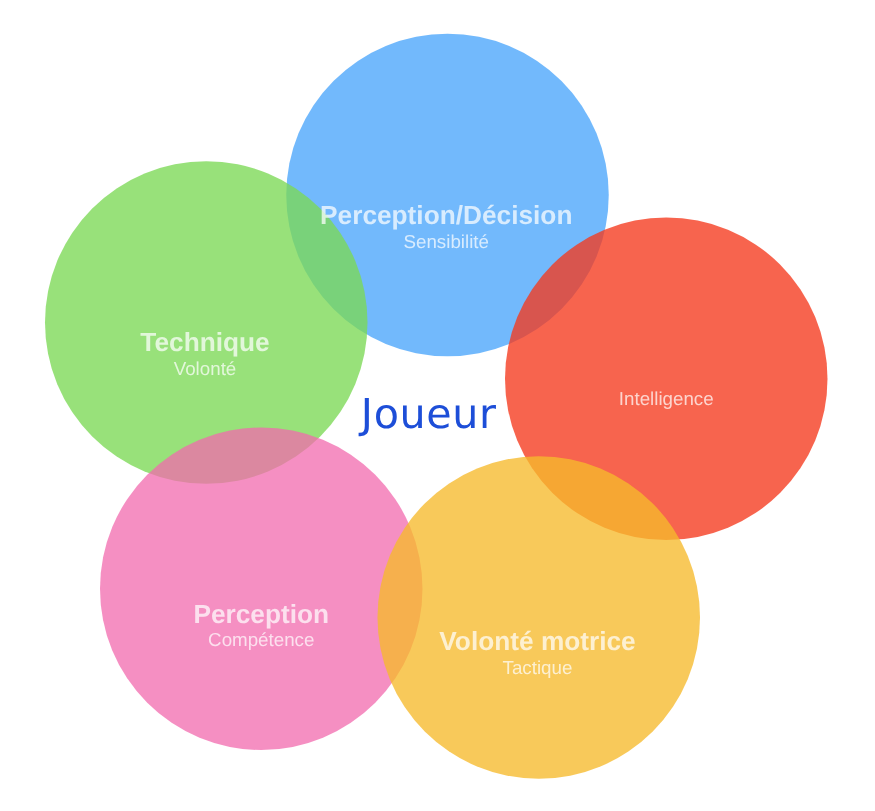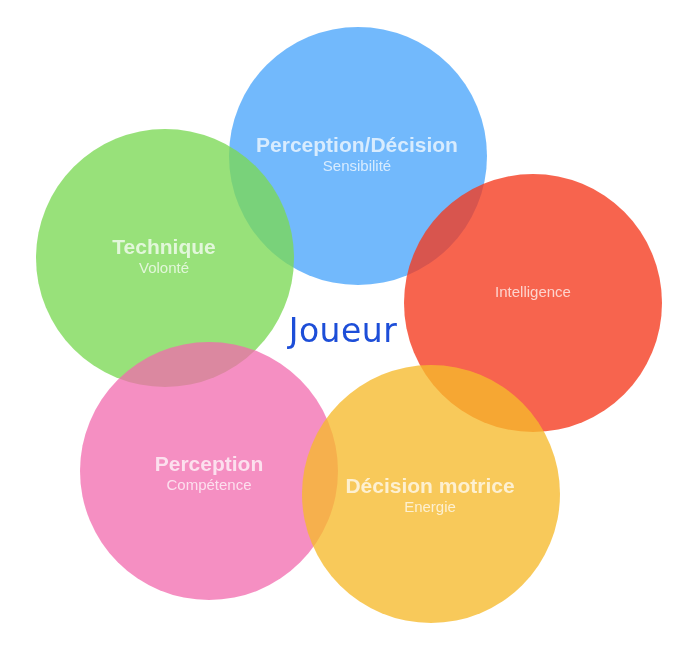--- a/index.html
+++ b/index.html
@@ -6,20 +6,21 @@
     body { width: 700px; height: 649px; position: relative; overflow: hidden; }
     .canvas { position: absolute; left: 0; top: 0; width: 700px; height: 649px; }
     .circle {
       position: absolute; border-radius: 50%;
       opacity: 0.78;
     }
     .label {
       position: absolute; text-align: center; color: rgba(255,255,255,0.72);
       font-family: "Liberation Sans", sans-serif; white-space: nowrap;
       transform: translateX(-50%);
+      margin-top: 28px;
     }
     .label .title { font-weight: bold; font-size: 21px; line-height: 24px; display: block; }
     .label .subtitle { font-size: 15px; line-height: 18px; display: block; }
     .center-label {
       position: absolute; left: 343px; top: 311px; transform: translateX(-50%);
       font-family: "DejaVu Sans", sans-serif; font-size: 33px; color: #1d4ed8;
       letter-spacing: 0.5px;
     }
   </style>
 </head>
@@ -50,18 +51,18 @@
   <div class="label" style="left:533px; top:283px;">
     <span class="subtitle">Intelligence</span>
   </div>
 
   <div class="label" style="left:209px; top:452px;">
     <span class="title">Perception</span>
     <span class="subtitle">Compétence</span>
   </div>
 
   <div class="label" style="left:430px; top:474px;">
-    <span class="title">Décision motrice</span>
-    <span class="subtitle">Energie</span>
+    <span class="title">Volonté motrice</span>
+    <span class="subtitle">Tactique</span>
   </div>
 
   <div class="center-label">Joueur</div>
 </div>
 
 </body></html>

